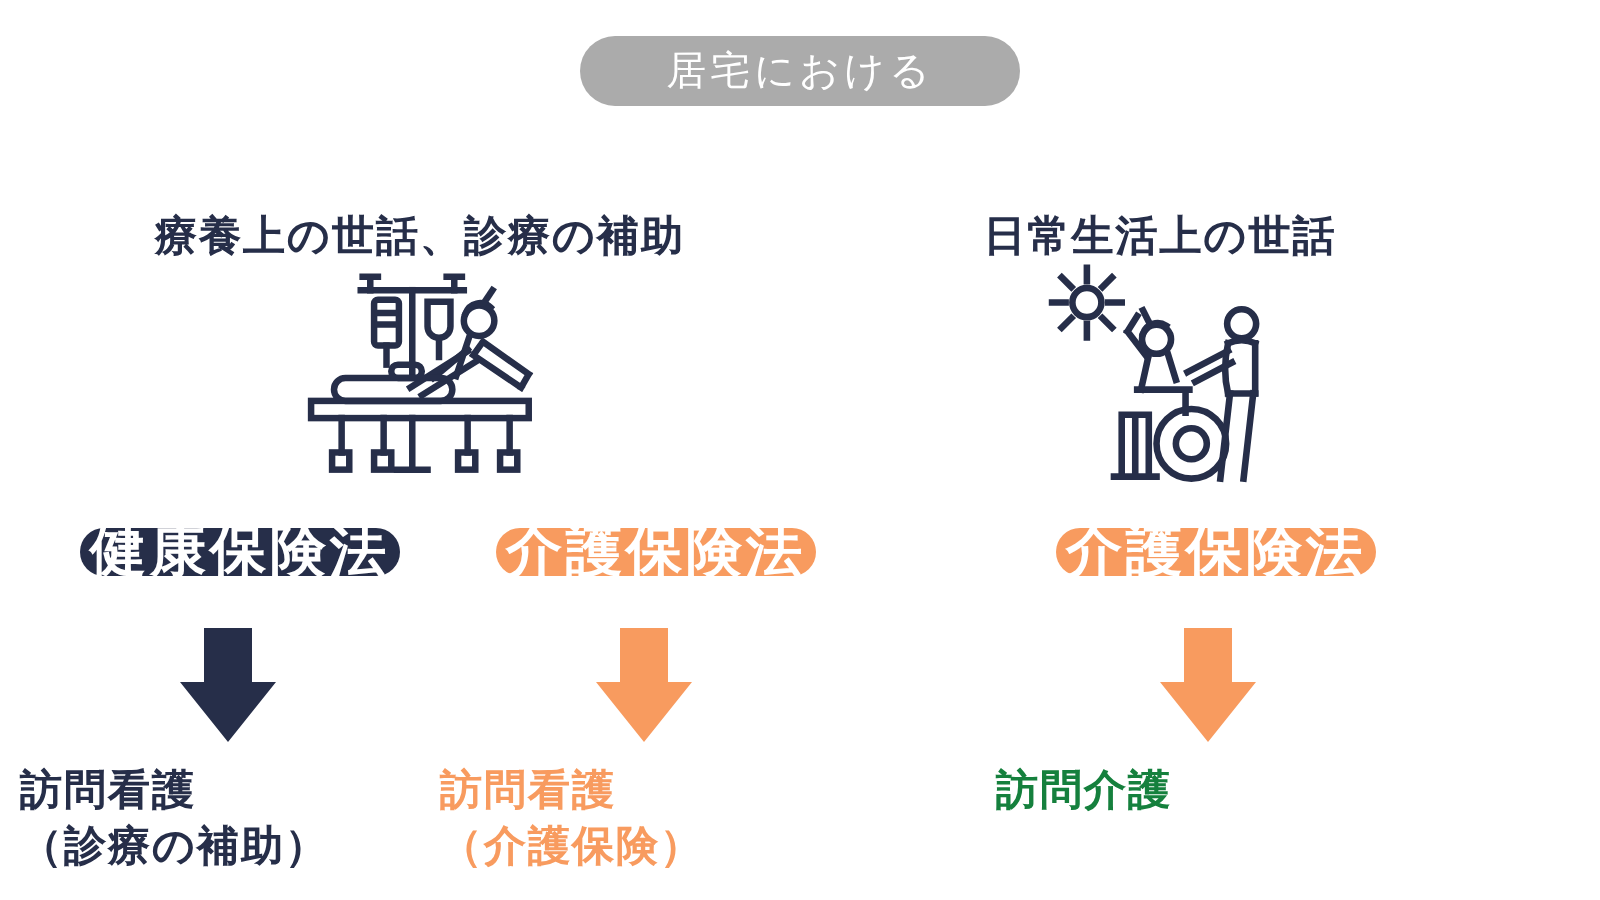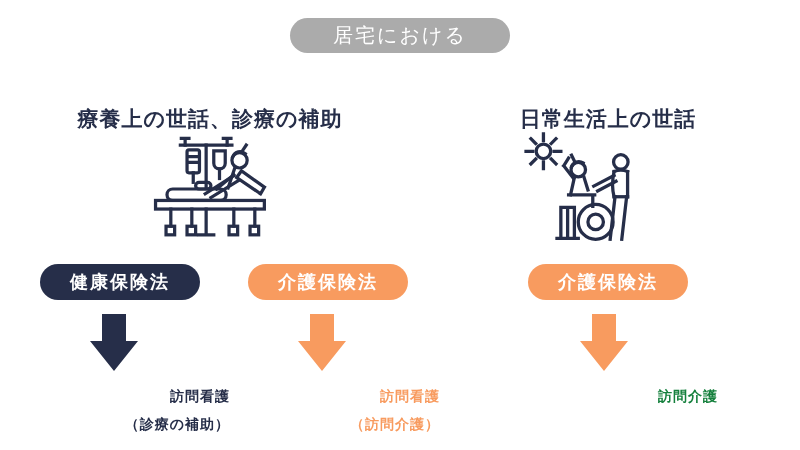--- a/index.html
+++ b/index.html
@@ -19,47 +19,47 @@
     color: #ffffff; font-weight: normal; font-size: 20px; letter-spacing: 2px;
   }
   
   .heading {
     position: absolute; top: 84px; font-weight: bold; font-size: 21px;
     letter-spacing: 1px; color: #262E49; text-align: center; line-height: 28px;
     white-space: nowrap;
     margin-top: 21px;
   }
   .heading.left  { left: 40px;  width: 340px; }
-  .heading.right { left: 508px; width: 200px; }
+  .heading.right { left: 480px; width: 200px; }
   
   .icon-wrap { position: absolute; }
   .icon-bed        { left: 146px; top: 134px; }
   .icon-wheelchair { left: 520px; top: 130px; }
   .lineart { stroke: #262E49; fill: none; stroke-width: 3.4; stroke-linecap: square; stroke-linejoin: miter; }
   
   .law-pill {
-    position: absolute; top: 264px; width: 160px; height: 36px;
+    position: absolute; top: 264px; width: 160px; height: 24px;
     border-radius: 18px; display: flex; align-items: center; justify-content: center;
-    color: #ffffff; font-weight: bold; font-size: 18px; letter-spacing: 2px;
+    color: #ffffff; font-weight: bold; font-size: 28px; letter-spacing: 2px;
     white-space: nowrap;
   }
   .law-pill.c1 { left: 40px;  background: #262E49; }
   .law-pill.c2 { left: 248px; background: #F89B5F; }
   .law-pill.c3 { left: 528px; background: #F89B5F; }
   
   .arrow { position: absolute; top: 314px; width: 48px; height: 57px; }
   .arrow.c1 { left: 90px; }
   .arrow.c2 { left: 298px; }
   .arrow.c3 { left: 580px; }
   .arrow-navy   { fill: #262E49; }
   .arrow-orange { fill: #F89B5F; }
   
   .result {
-    position: absolute; top: 382px; width: 220px; text-align: right;
-    font-weight: bold; font-size: 14px; line-height: 28px; letter-spacing: 1px;
+    position: absolute; top: 382px; width: 220px; text-align: left;
+    font-weight: bold; font-size: 21px; line-height: 28px; letter-spacing: 1px;
     white-space: nowrap;
   }
   .result.c1 { left: 10px;  color: #262E49; }
   .result.c2 { left: 220px; color: #F89B5F; }
   .result.c3 { left: 498px; color: #15803d; }
 </style>
 </head>
 <body>
 
 <div class="canvas">
@@ -168,20 +168,20 @@
   <svg class="arrow c3" viewBox="0 0 48 57">
     <polygon class="arrow-orange" points="12,0 36,0 36,27 48,27 24,57 0,27 12,27"></polygon>
   </svg>
 
   <div class="result c1">
     <div>訪問看護</div>
     <div>（診療の補助）</div>
   </div>
   <div class="result c2">
     <div>訪問看護</div>
-    <div>（訪問介護）</div>
+    <div>（介護保険）</div>
   </div>
   <div class="result c3">
     <div>訪問介護</div>
     <div></div>
   </div>
 
 </div>
 
 </body></html>

